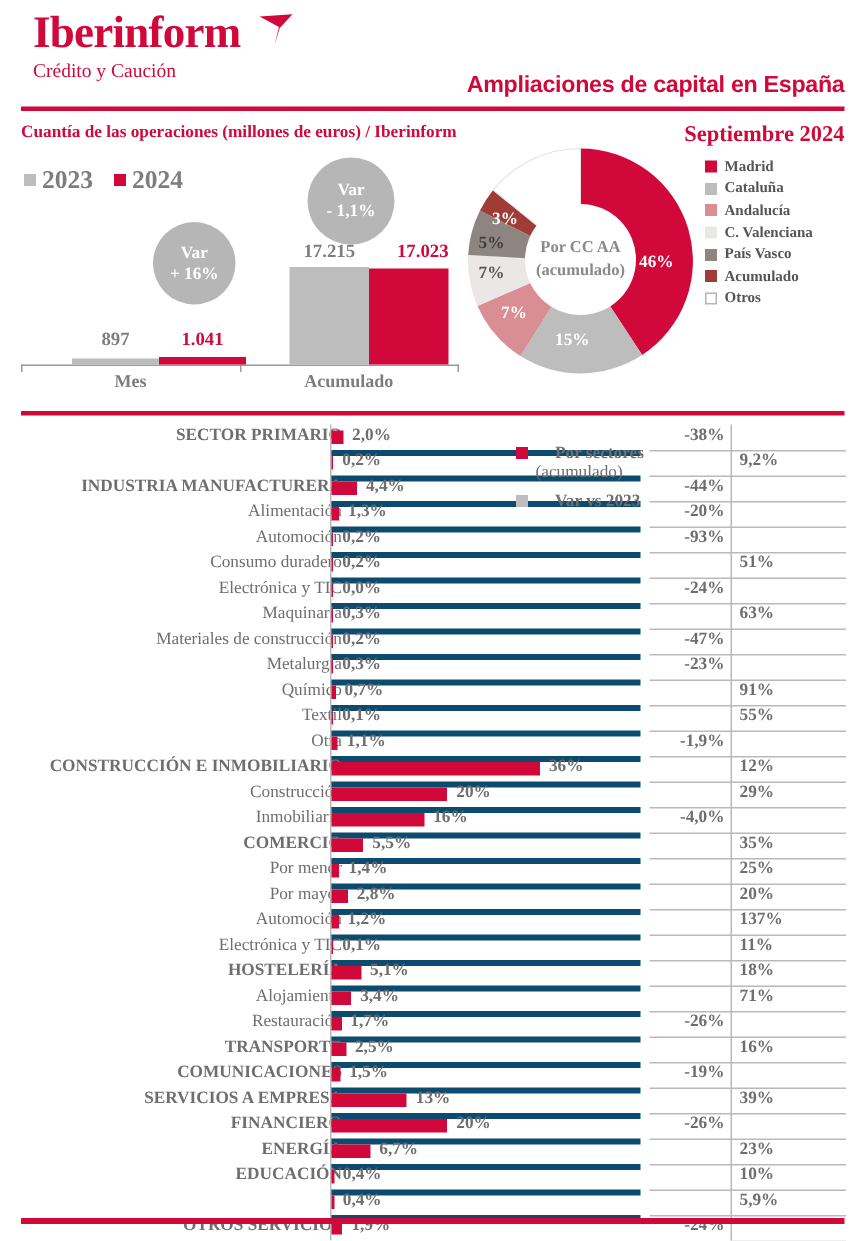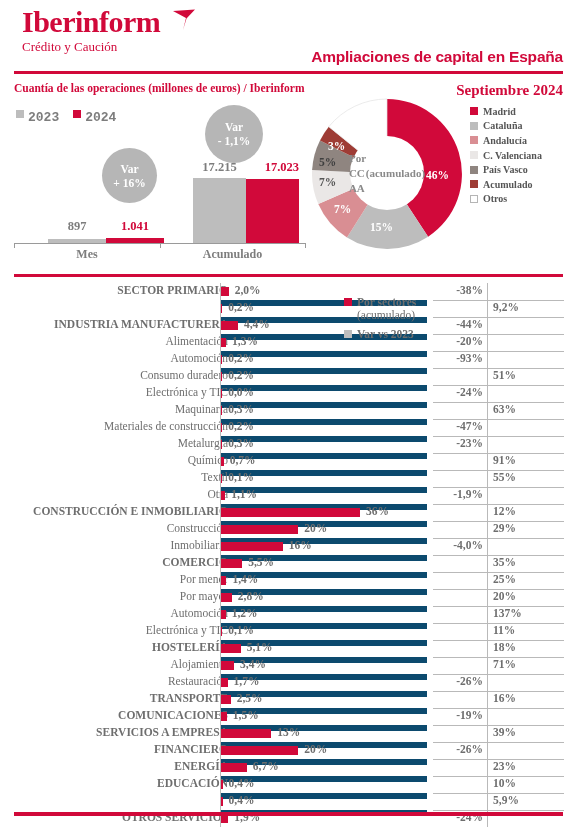--- a/index.html
+++ b/index.html
@@ -12,60 +12,60 @@
   .logo-sub{font-family:"Liberation Serif",serif;font-size:13px;color:#D1093A;line-height:15px;margin-top:1px;}
   .logo-mark{position:absolute;left:150px;top:3px;width:24px;height:22px;}
 
   .main-title{position:absolute;right:14px;top:48px;font-family:"Liberation Sans",sans-serif;font-weight:bold;font-size:15.5px;color:#D1093A;letter-spacing:-0.2px;}
   .rule-top{position:absolute;left:14px;top:71px;width:549px;height:3px;background:#D1093A;}
   .sub-left{position:absolute;left:14px;top:82px;font-family:"Liberation Serif",serif;font-weight:bold;font-size:11.5px;color:#D1093A;}
   .sub-right{position:absolute;right:14px;top:82px;font-family:"Liberation Serif",serif;font-weight:bold;font-size:15px;color:#D1093A;}
 
   
   .legend-bars{position:absolute;left:16px;top:110px;display:flex;gap:14px;align-items:center;}
-  .lg-item{display:flex;gap:4px;font-family:Liberation Mono, monospace;font-weight:bold;font-size:13px;color:#7d7d7d;}
+  .lg-item{display:flex;align-items:center;gap:4px;font-family:Liberation Serif, serif;font-weight:bold;font-size:17px;color:#7d7d7d;}
   .lg-sw{width:8px;height:8px;display:inline-block;}
 
   .barchart{position:absolute;left:14px;top:128px;width:292px;height:134px;}
   .axis{position:absolute;left:0;bottom:18px;width:292px;height:1px;background:#9a9a9a;}
   .tick{position:absolute;bottom:14px;width:1px;height:5px;background:#9a9a9a;}
   .grp-label{position:absolute;bottom:0px;font-family:"Liberation Serif",serif;font-weight:bold;font-size:12px;color:#7d7d7d;text-align:center;}
   .bar{position:absolute;bottom:19px;}
   .bar-val{position:absolute;font-family:"Liberation Serif",serif;font-weight:bold;font-size:12.5px;text-align:center;}
   .bubble{position:absolute;border-radius:50%;background:#b6b6b6;color:#ffffff;display:flex;flex-direction:column;align-items:center;justify-content:center;font-family:"Liberation Serif",serif;font-weight:bold;font-size:11.5px;line-height:14px;}
 
   
   .donut-wrap{position:absolute;left:312px;top:98px;width:150px;height:152px;}
-  .donut-center{position:absolute;left:38px;top:38px;width:74px;height:74px;border-radius:50%;background:#ffffff;display:flex;flex-direction:row;align-items:center;justify-content:center;}
+  .donut-center{position:absolute;left:38px;top:38px;width:74px;height:74px;border-radius:50%;background:#ffffff;display:flex;flex-direction:column;align-items:center;justify-content:center;}
   .donut-center span{font-family:"Liberation Serif",serif;font-weight:bold;font-size:11px;color:#8a8a8a;line-height:15px;}
   .slice-lbl{position:absolute;font-family:"Liberation Serif",serif;font-weight:bold;font-size:11.5px;}
 
   .donut-legend{position:absolute;left:470px;top:104px;}
   .dl-row{display:flex;align-items:center;gap:5px;height:14.6px;}
   .dl-sw{width:8px;height:8px;display:inline-block;}
   .dl-txt{font-family:Liberation Serif, serif;font-weight:bold;font-size:10px;color:#555555;white-space:nowrap;}
 
   .rule-mid{position:absolute;left:14px;top:274px;width:549px;height:3px;background:#D1093A;}
 
   
   .table{position:absolute;left:0px;top:283px;width:577px;}
   .row{position:relative;height:17px;}
   .r-label{position:absolute;right:349px;top:1px;width:200px;text-align:right;font-family:"Liberation Serif",serif;font-size:11.5px;color:#6e6e6e;white-space:nowrap;overflow:visible;}
   .r-label.bold{font-weight:bold;}
-  .bar-cell{position:absolute;left:220px;top:0px;width:207px;height:17px;border-bottom:6px solid #0c4a6e;}
+  .bar-cell{position:absolute;left:220px;top:0px;width:207px;height:17px;border-bottom:4px solid #0c4a6e;}
   .bar-cell .vline{position:absolute;left:0;top:0;width:1px;height:17px;background:#b9b9b9;}
   .sbar{position:absolute;left:1px;top:4px;height:9px;background:#D1093A;}
   .sval{position:absolute;top:1px;font-family:"Liberation Serif",serif;font-weight:bold;font-size:11.5px;color:#6e6e6e;white-space:nowrap;}
   .neg-cell{position:absolute;left:433px;top:0px;width:54px;height:17px;border-bottom:1px solid #b9b9b9;}
   .pos-cell{position:absolute;left:487px;top:0px;width:76px;height:17px;border-bottom:1px solid #b9b9b9;border-left:1px solid #b9b9b9;}
   .neg-cell span{position:absolute;right:4px;top:1px;font-family:"Liberation Serif",serif;font-weight:bold;font-size:11.5px;color:#6e6e6e;}
   .pos-cell span{position:absolute;left:5px;top:1px;font-family:"Liberation Serif",serif;font-weight:bold;font-size:11.5px;color:#6e6e6e;}
 
   .tbl-legend{position:absolute;left:344px;top:296px;}
-  .tl-row{display:flex;align-items:center;gap:5px;}
+  .tl-row{display:flex;align-items:center;gap:18px;}
   .tl-sw{width:8px;height:8px;display:inline-block;}
   .tl-txt{font-family:"Liberation Serif",serif;font-weight:bold;font-size:11.5px;color:#6e6e6e;white-space:nowrap;}
   .tl-sub{font-family:"Liberation Serif",serif;font-size:11.5px;color:#6e6e6e;margin-left:13px;margin-top:1px;}
 
   .rule-bot{position:absolute;left:14px;top:812px;width:549px;height:4px;background:#D1093A;}
 </style>
 </head>
 <body>
 
 <div class="page">

